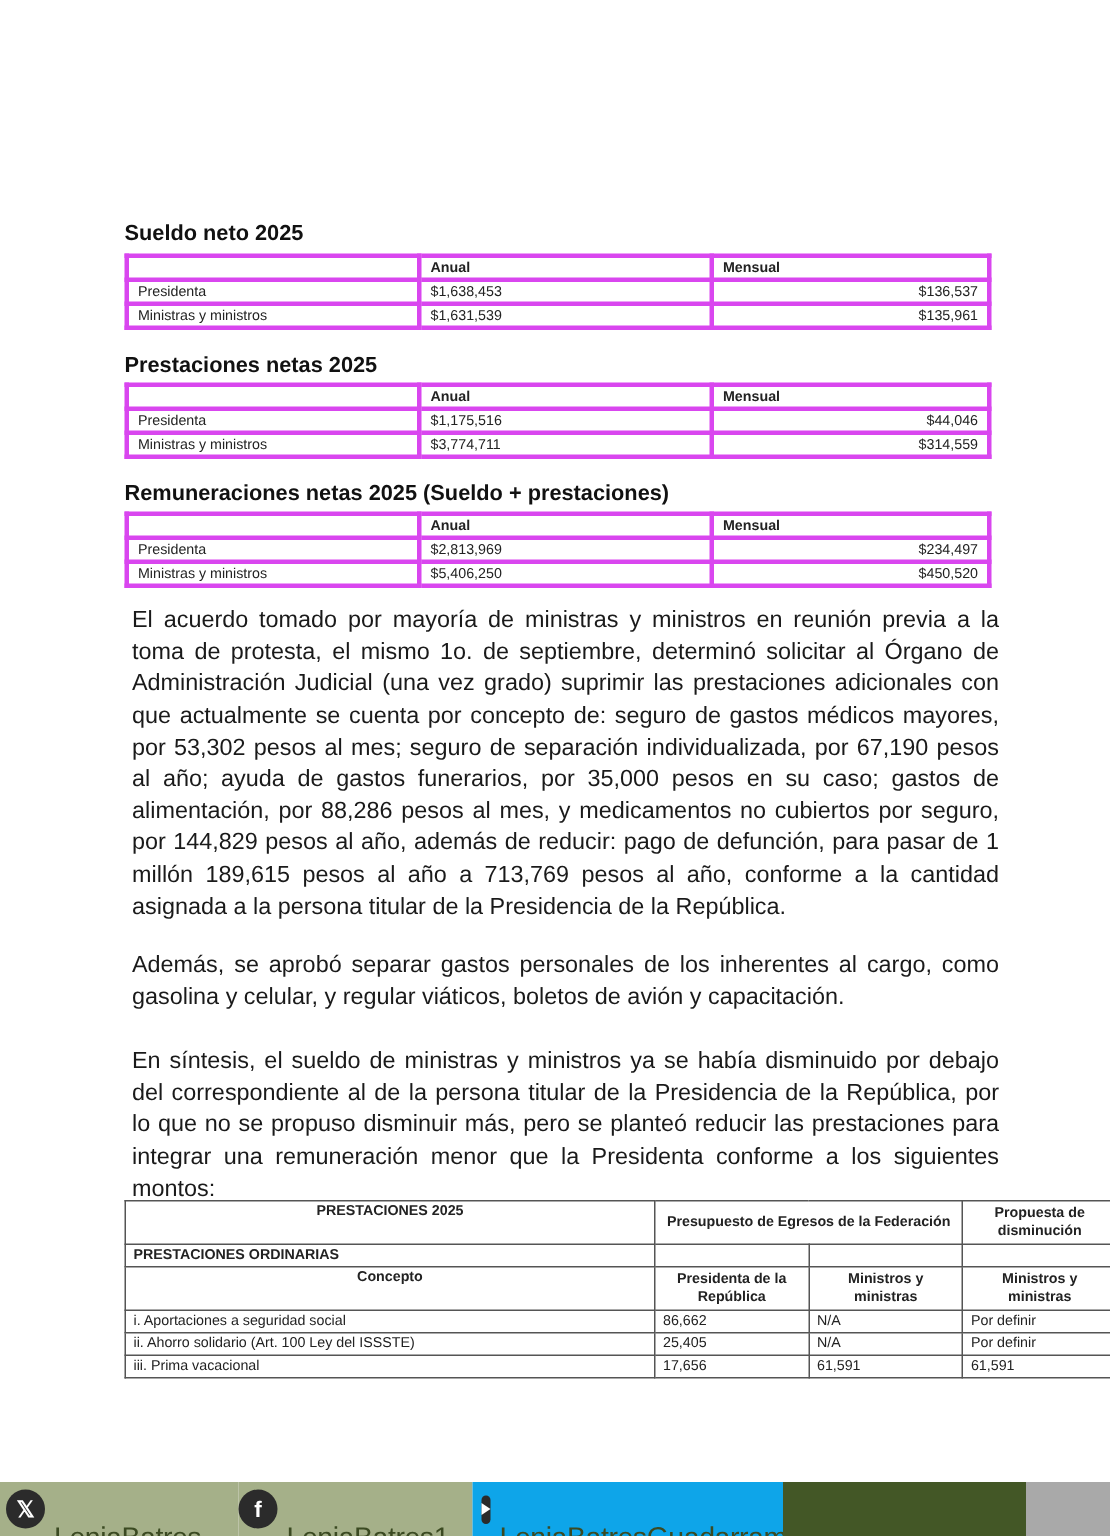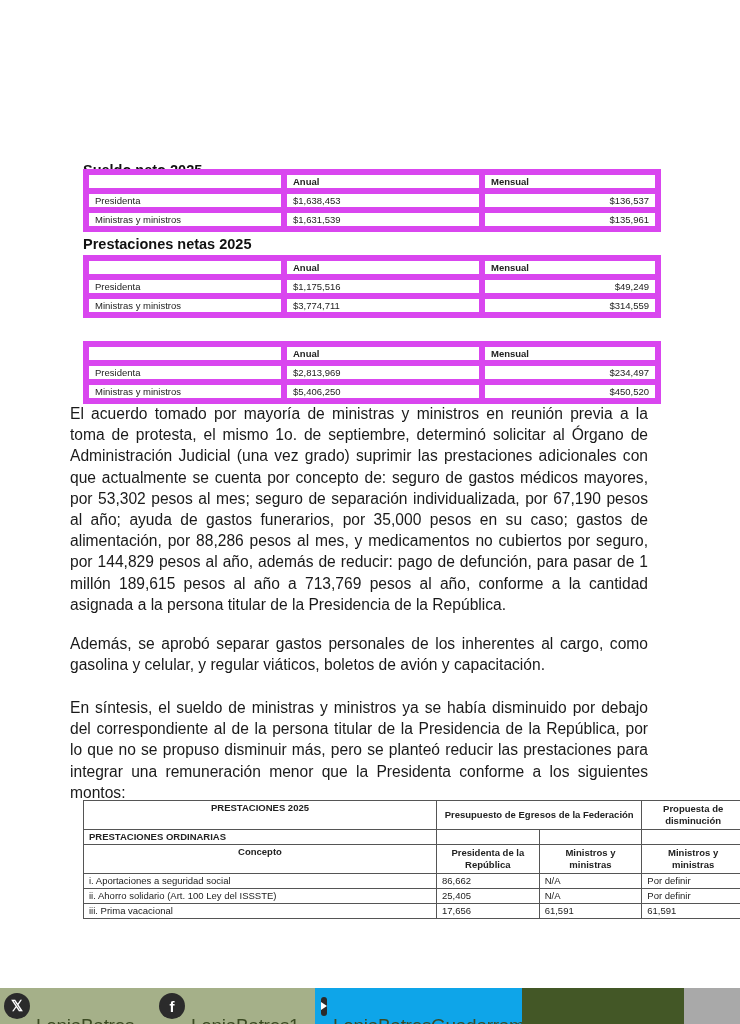--- a/index.html
+++ b/index.html
@@ -9,28 +9,28 @@
     }
     .page { position: absolute; left: 0; top: 0; width: 740px; height: 985px; background: #fff; }
     .section-title {
       position: absolute; left: 83px; font-weight: bold; font-size: 14.5px; color: #111;
     }
     table.small {
       position: absolute; left: 83px; width: 578px; border-collapse: collapse;
       font-size: 9.5px; color: #222;
     }
     table.small td {
-      border: 6px solid #d946ef; height: 13px; padding: 0 6px; line-height: 13px;
+      border: 3px solid #d946ef; height: 13px; padding: 0 6px; line-height: 13px;
     }
     table.small td.c1 { width: 180px; }
     table.small td.c2 { width: 180px; text-align: left; }
     table.small td.c3 { text-align: right; }
     table.small tr.hdr td { font-weight: bold; text-align: left; }
     .para {
-      position: absolute; left: 70px; width: 578px; font-size: 15.6px; line-height: 21.2px;
+      position: absolute; left: 88px; width: 578px; font-size: 15.6px; line-height: 21.2px;
       text-align: justify; color: #1a1a1a;
     }
     table.big {
       position: absolute; left: 83px; top: 800px; width: 662px; border-collapse: collapse;
       font-size: 9.5px; color: #222;
     }
     table.big td { border: 1px solid #555; padding: 1px 5px; line-height: 12px; }
     table.big td.num { }
     table.big td.hc { text-align: center; font-weight: bold; }
     table.big td.hcv { text-align: center; font-weight: bold; vertical-align: top; }
@@ -52,21 +52,21 @@
       width: 0; height: 0; border-left: 6px solid #fff; border-top: 4px solid transparent; border-bottom: 4px solid transparent;
     }
     .dark { background: #435726; }
     .grey { background: #a9a9a9; }
   </style>
 </head>
 <body>
 
 <div class="page">
 
-  <div class="section-title" style="top:162px;">Sueldo neto 2025</div>
+  <div class="section-title" style="top:148px;">Sueldo neto 2025</div>
   <table class="small" style="top:169px;">
     <tbody>
         <tr class="hdr">
       <td class="c1"></td>
       <td class="c2" style="text-align:left">Anual</td>
       <td class="c3" style="text-align:left">Mensual</td>
     </tr>
     <tr>
       <td class="c1">Presidenta</td>
       <td class="c2">$1,638,453</td>
@@ -84,30 +84,31 @@
   <table class="small" style="top:255px;">
     <tbody>
         <tr class="hdr">
       <td class="c1"></td>
       <td class="c2" style="text-align:left">Anual</td>
       <td class="c3" style="text-align:left">Mensual</td>
     </tr>
     <tr>
       <td class="c1">Presidenta</td>
       <td class="c2">$1,175,516</td>
-      <td class="c3">$49,249</td>
+      <td class="c3">$44,046</td>
     </tr>
     <tr>
       <td class="c1">Ministras y ministros</td>
       <td class="c2">$3,774,711</td>
       <td class="c3">$314,559</td>
     </tr>
   </tbody>
     </table>
 
+  <div class="section-title" style="top:321px;">Remuneraciones netas 2025 (Sueldo + prestaciones)</div>
   <table class="small" style="top:341px;">
     <tbody>
         <tr class="hdr">
       <td class="c1"></td>
       <td class="c2" style="text-align:left">Anual</td>
       <td class="c3" style="text-align:left">Mensual</td>
     </tr>
     <tr>
       <td class="c1">Presidenta</td>
       <td class="c2">$2,813,969</td>

